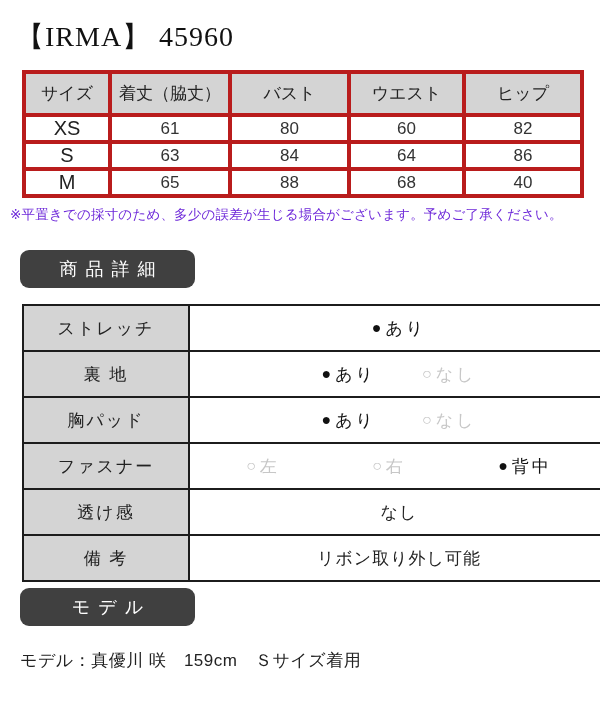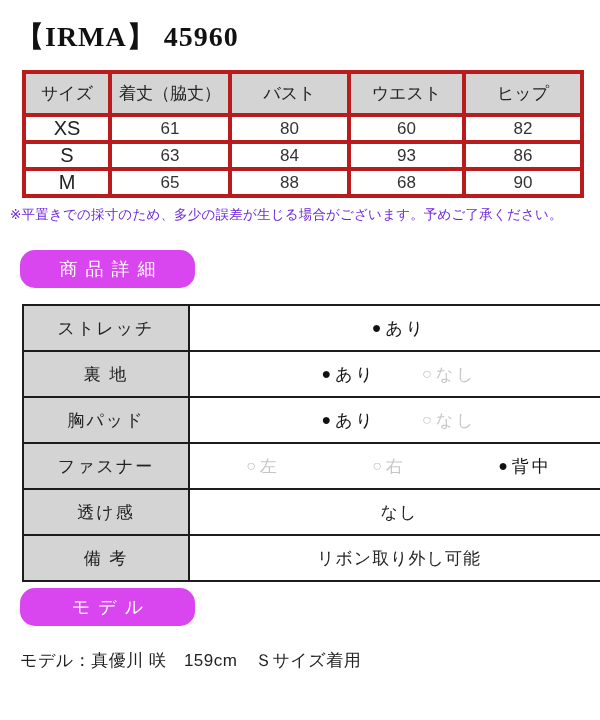--- a/index.html
+++ b/index.html
@@ -5,21 +5,21 @@
   * { margin: 0; padding: 0; box-sizing: border-box; }
   html, body { width: 600px; height: 720px; background: #ffffff; overflow: hidden; }
   body { font-family: "Liberation Sans", "DejaVu Sans", sans-serif; color: #1c1c1c; }
 
   .page { width: 600px; height: 720px; position: relative; }
 
   
   .title {
     font-family: "Liberation Serif", "DejaVu Serif", serif;
     font-size: 28px;
-    font-weight: 700;
+    font-weight: 400;
     color: #111;
     margin: 18px 0 0 16px;
     letter-spacing: 1px;
     line-height: 38px;
   }
 
   
   table.size-table {
     border-collapse: collapse;
     margin: 14px 0 0 22px;
@@ -47,23 +47,23 @@
     color: #6d28d9;
     margin: 8px 0 0 10px;
     letter-spacing: 0.2px;
     white-space: nowrap;
   }
 
   
   .badge {
     display: block;
     width: 175px;
-    background: #d946ef;
+    background: #404040;
     color: #ffffff;
-    border-radius: 15px;
+    border-radius: 9px;
     text-align: center;
     font-size: 18px;
     letter-spacing: 8px;
     padding: 7px 0 7px 8px; 
     margin-left: 20px;
   }
   .badge.details-badge { margin-top: 26px; }
   .badge.model-badge { margin-top: 6px; }
 
   
@@ -132,29 +132,29 @@
         <td class="size-name">XS</td>
         <td>61</td>
         <td>80</td>
         <td>60</td>
         <td>82</td>
       </tr>
       <tr>
         <td class="size-name">S</td>
         <td>63</td>
         <td>84</td>
-        <td>93</td>
+        <td>64</td>
         <td>86</td>
       </tr>
       <tr>
         <td class="size-name">M</td>
         <td>65</td>
         <td>88</td>
         <td>68</td>
-        <td>90</td>
+        <td>40</td>
       </tr>
     </tbody>
   </table>
 
   <div class="note">※平置きでの採寸のため、多少の誤差が生じる場合がございます。予めご了承ください。</div>
 
   <div class="badge details-badge">商品詳細</div>
 
   <table class="details-table">
     <tbody>

